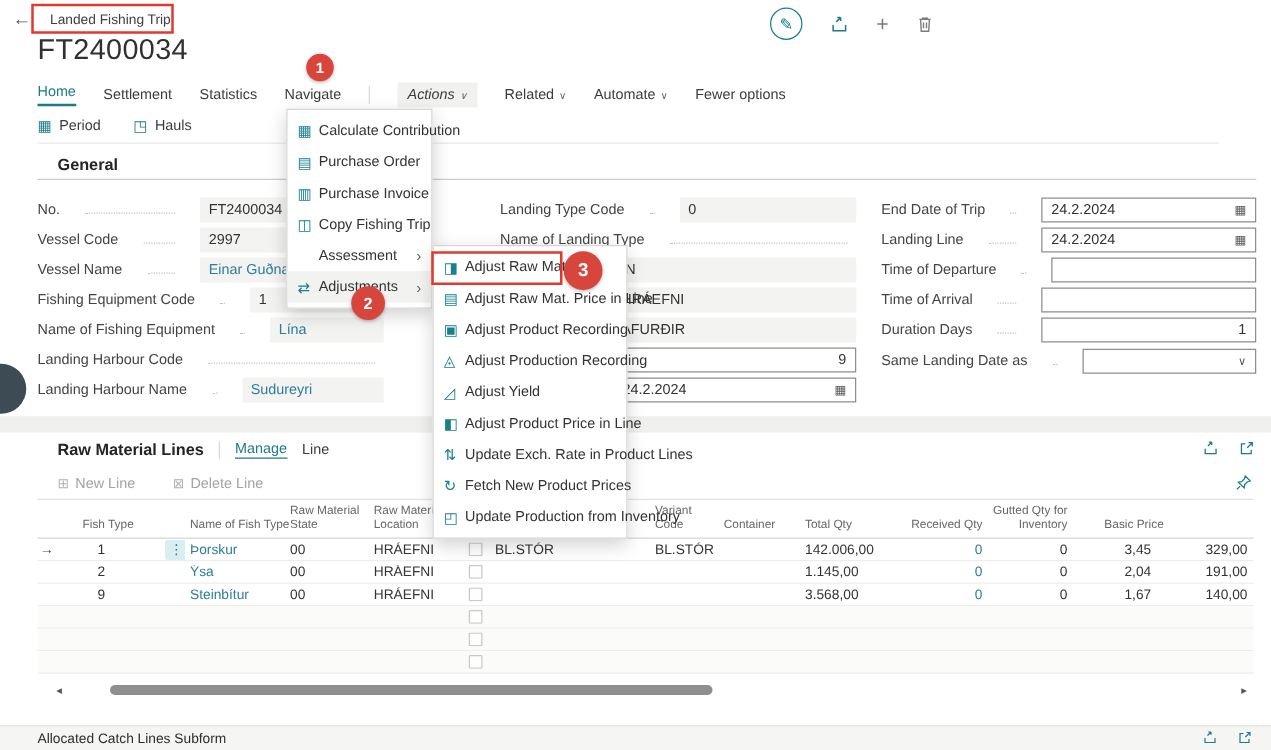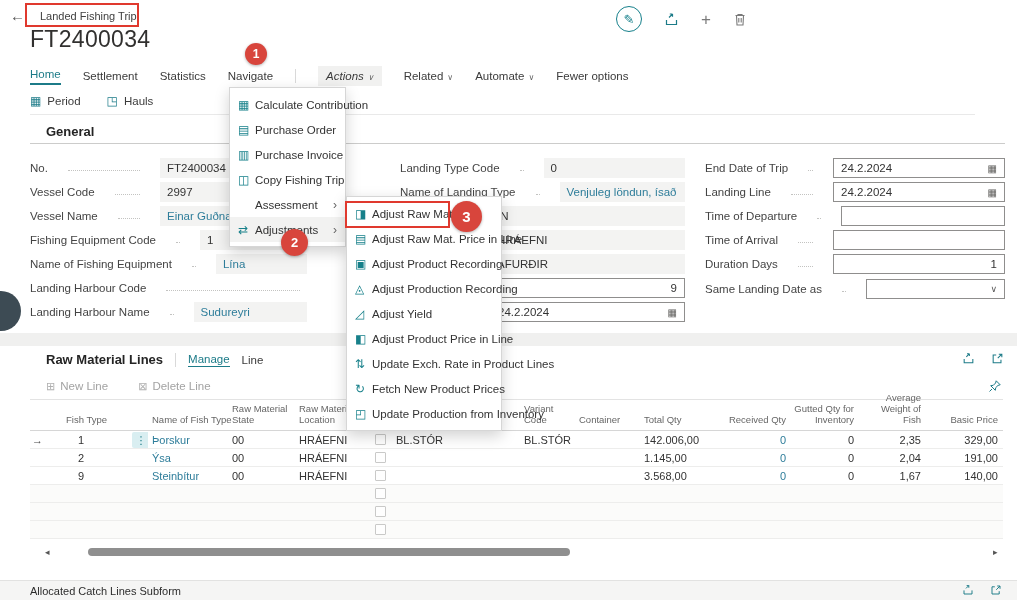--- a/index.html
+++ b/index.html
@@ -230,23 +230,20 @@
 <div class="field w-mid" style="left:400px;top:158px;width:285px">
   <span class="flabel">Landing Type Code</span>
     <span class="leader"></span>
   <div class="fval ro">
       <span class="v">0</span>
     </div>
 </div>
 <div class="field w-mid" style="left:400px;top:182px;width:285px">
   <span class="flabel">Name of Landing Type</span>
     <span class="leader"></span>
-  <div class="fval ro">
-      <span class="v link">Venjuleg löndun, ísað</span>
-    </div>
 </div>
 <div class="field w-mid" style="left:400px;top:206px;width:285px">
   <span class="flabel"></span>
     <span class="leader"></span>
   <div class="fval ro">
       <span class="v">IN</span>
     </div>
 </div>
 <div class="field w-mid" style="left:400px;top:230px;width:285px">
   <span class="flabel"></span>
@@ -363,21 +360,20 @@
   <div class="c-state">Raw Material State</div>
   <div class="c-loc">Raw Material Location</div>
   <div class="c-chk" style="overflow:visible">Uns...</div>
   <div class="c-size">Size Grade</div>
   <div class="c-qual">Quality Grade</div>
   <div class="c-var">Variant Code</div>
   <div class="c-cont">Container</div>
   <div class="c-tot">Total Qty</div>
   <div class="c-recv">Received Qty</div>
   <div class="c-gut2">Gutted Qty for Inventory</div>
-  <div class="c-avg">Average Weight of Fish</div>
   <div class="c-price">Basic Price</div>
 </div>
 
 <div class="abs rows-wrap">
   <div class="trow">
     <div class="c-gut">→</div>
     <div class="c-fish"><span class="du">1</span></div>
     <div class="c-menu"><span class="rowmenu-btn" style="display:inline-block">⋮</span></div>
     <div class="c-name"><span class="teal">Þorskur</span></div>
     <div class="c-state"><span class="du">00</span></div>
@@ -385,21 +381,21 @@
     <div class="c-chk">
         <span class="cbox"></span>
       </div>
     <div class="c-size"><span class="du-red">BL.STÓR</span></div>
     <div class="c-qual"><span></span></div>
     <div class="c-var"><span class="du-red">BL.STÓR</span></div>
     <div class="c-cont"><span></span></div>
     <div class="c-tot">142.006,00</div>
     <div class="c-recv teal">0</div>
     <div class="c-gut2">0</div>
-    <div class="c-avg">2,35</div>
+    <div class="c-avg">3,45</div>
     <div class="c-price">329,00</div>
   </div>
   <div class="trow">
     <div class="c-gut"></div>
     <div class="c-fish">2</div>
     <div class="c-menu"></div>
     <div class="c-name"><span class="teal">Ýsa</span></div>
     <div class="c-state">00</div>
     <div class="c-loc">HRÁEFNI</div>
     <div class="c-chk">

